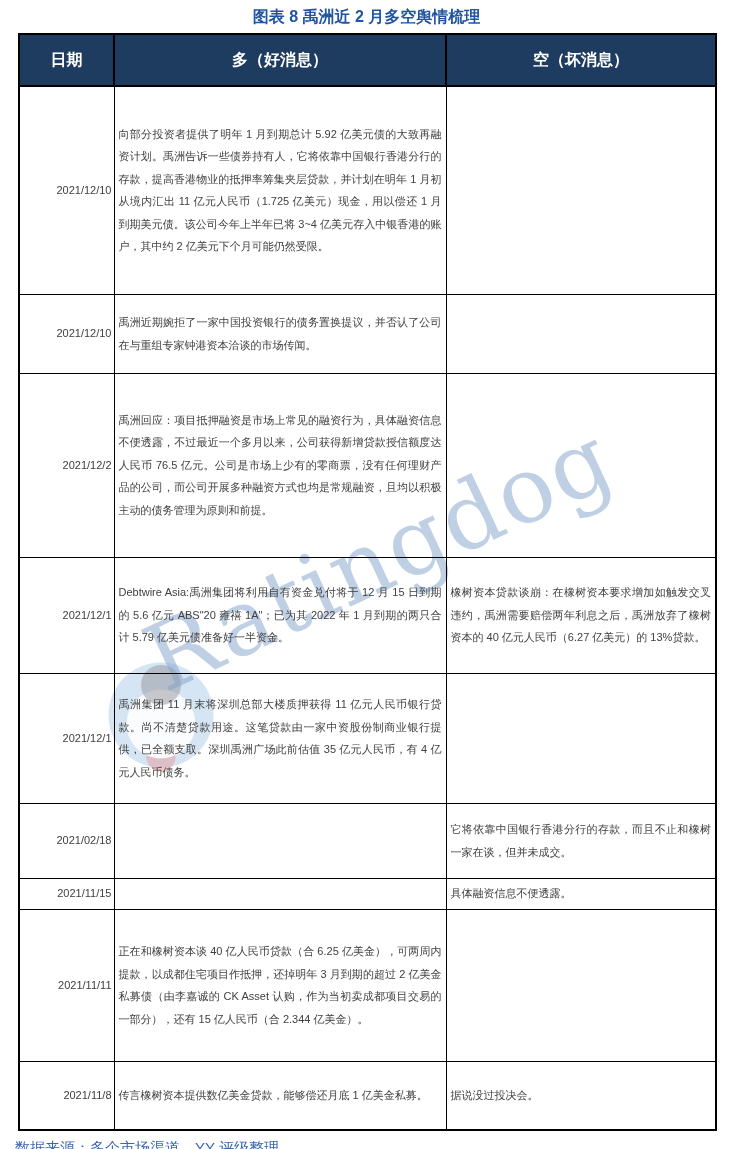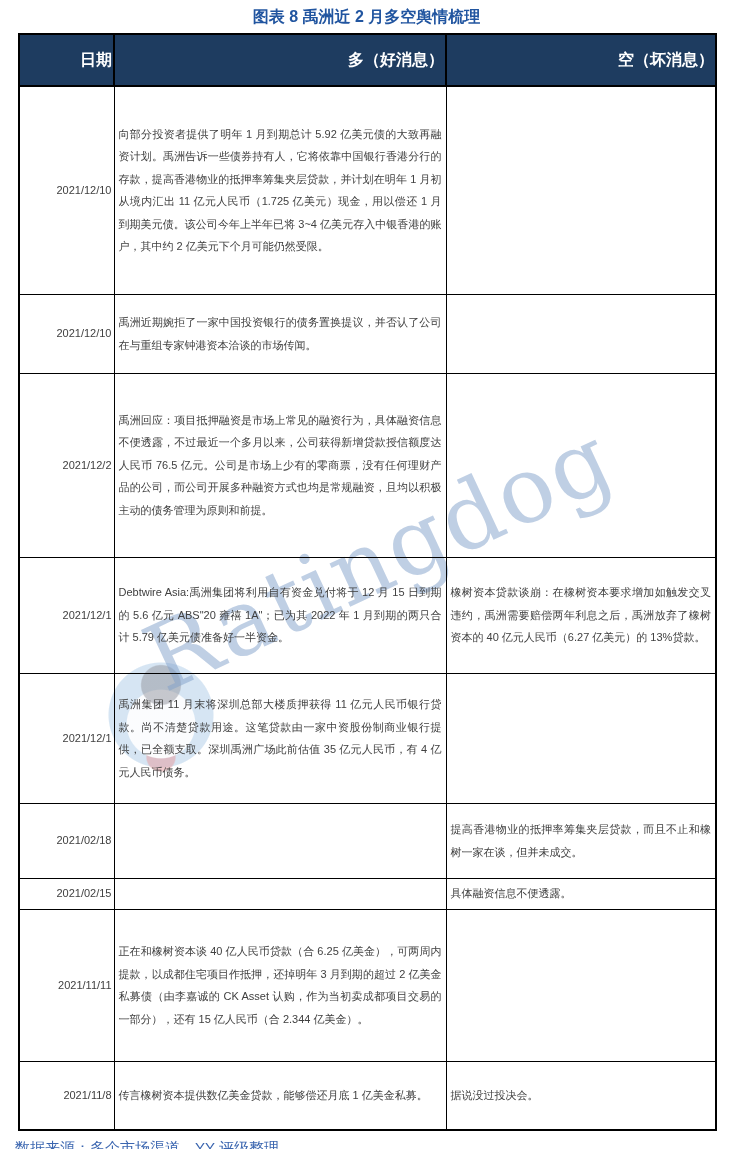--- a/index.html
+++ b/index.html
@@ -62,21 +62,21 @@
   col.c-date { width: 95px; }
   col.c-bull { width: 332px; }
   col.c-bear { width: 270px; }
   th {
     background: #1E3C60;
     color: #ffffff;
     font-size: 16px;
     font-weight: bold;
     height: 52px;
     border: 2px solid #000;
-    text-align: right;
+    text-align: center;
     vertical-align: middle;
   }
   td {
     border: 1.5px solid #000;
     font-size: 11px;
     line-height: 22.5px;
     color: #404040;
     vertical-align: middle;
     padding: 3px 4px;
     background: transparent;
@@ -138,24 +138,24 @@
         <td class="news">橡树资本贷款谈崩：在橡树资本要求增加如触发交叉违约，禹洲需要赔偿两年利息之后，禹洲放弃了橡树资本的 40 亿元人民币（6.27 亿美元）的 13%贷款。</td>
       </tr>
       <tr style="height:130px">
         <td class="date">2021/12/1</td>
         <td class="news">禹洲集团 11 月末将深圳总部大楼质押获得 11 亿元人民币银行贷款。尚不清楚贷款用途。这笔贷款由一家中资股份制商业银行提供，已全额支取。深圳禹洲广场此前估值 35 亿元人民币，有 4 亿元人民币债务。</td>
         <td class="news"></td>
       </tr>
       <tr style="height:75px">
         <td class="date">2021/02/18</td>
         <td class="news"></td>
-        <td class="news">提高香港物业的抵押率筹集夹层贷款，而且不止和橡树一家在谈，但并未成交。</td>
+        <td class="news">它将依靠中国银行香港分行的存款，而且不止和橡树一家在谈，但并未成交。</td>
       </tr>
       <tr style="height:31px">
-        <td class="date">2021/02/15</td>
+        <td class="date">2021/11/15</td>
         <td class="news"></td>
         <td class="news">具体融资信息不便透露。</td>
       </tr>
       <tr style="height:152px">
         <td class="date">2021/11/11</td>
         <td class="news">正在和橡树资本谈 40 亿人民币贷款（合 6.25 亿美金），可两周内提款，以成都住宅项目作抵押，还掉明年 3 月到期的超过 2 亿美金私募债（由李嘉诚的 CK Asset 认购，作为当初卖成都项目交易的一部分），还有 15 亿人民币（合 2.344 亿美金）。</td>
         <td class="news"></td>
       </tr>
       <tr style="height:69px">
         <td class="date">2021/11/8</td>

